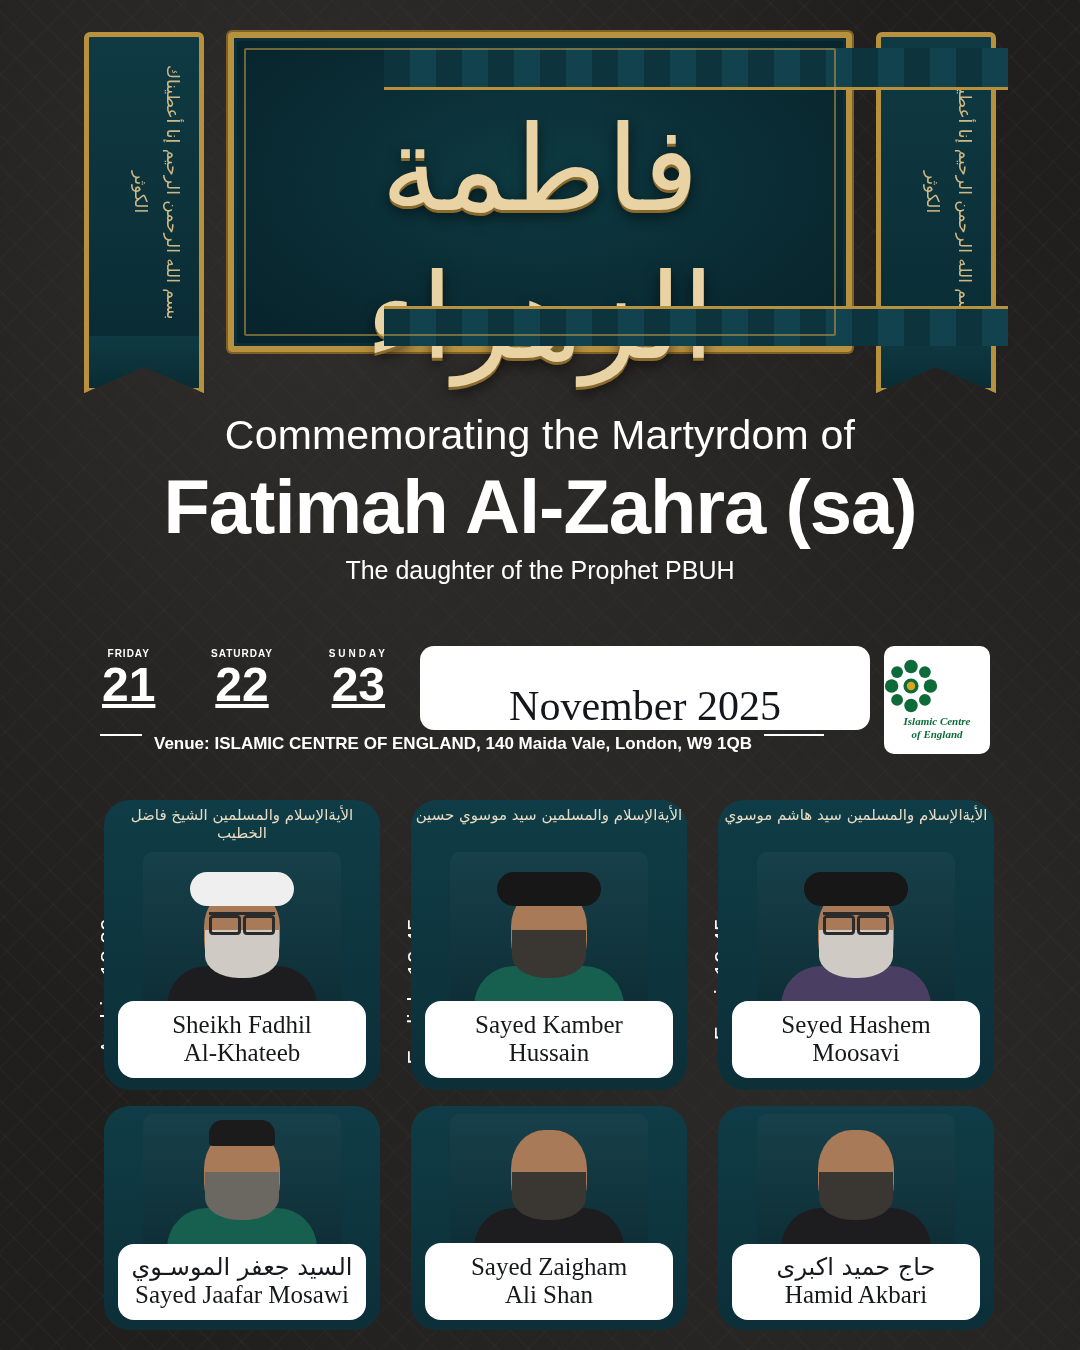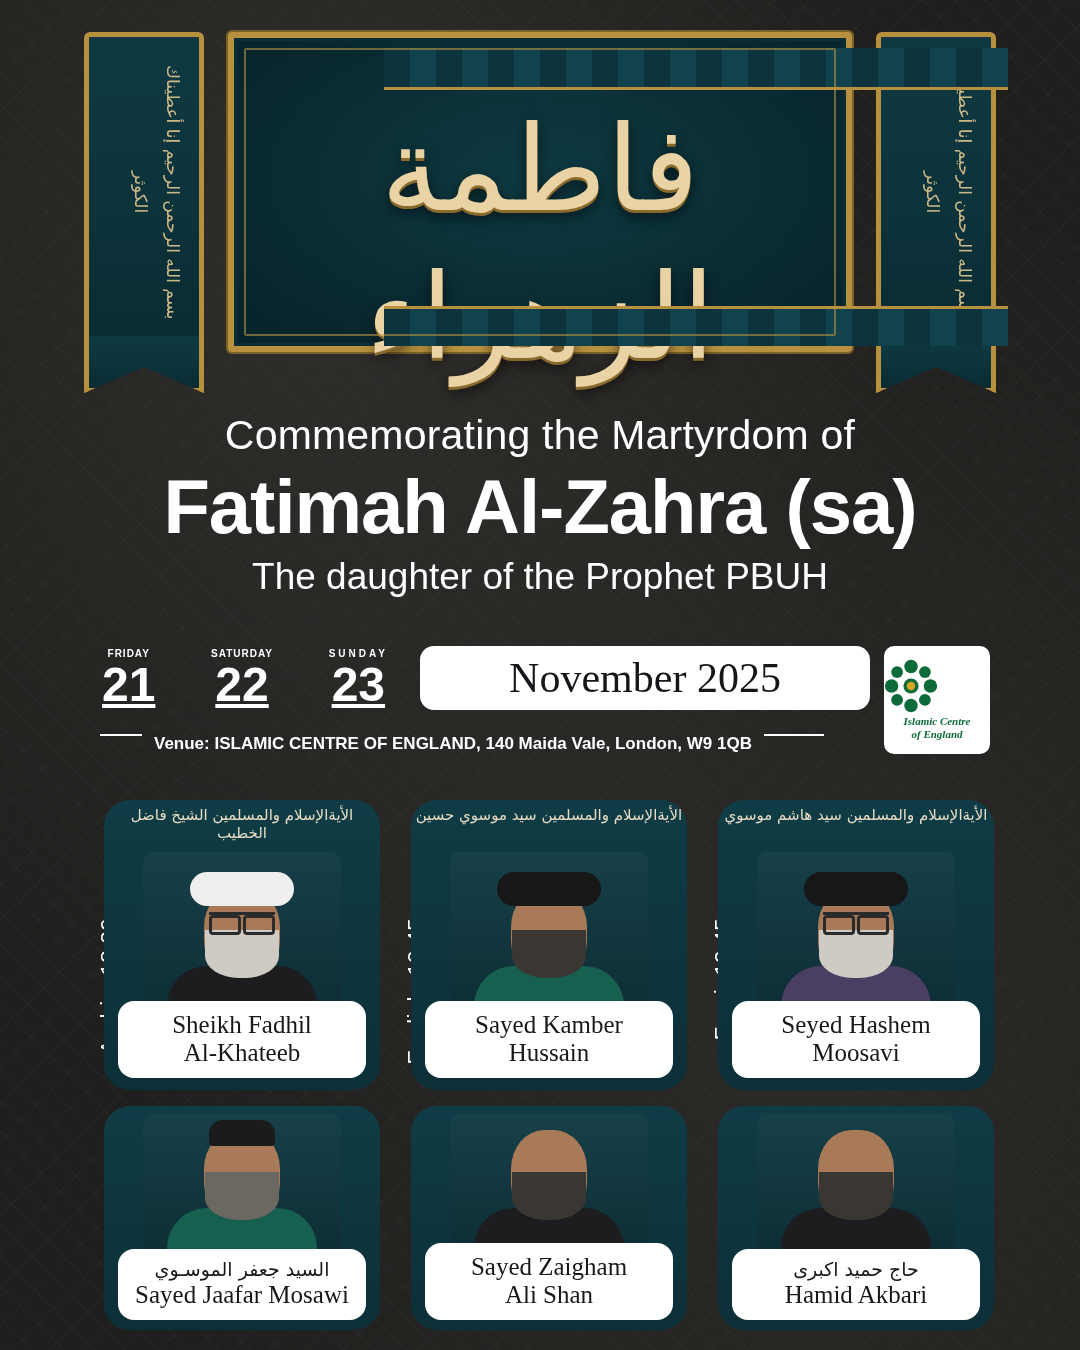--- a/index.html
+++ b/index.html
@@ -89,36 +89,36 @@
   .banner-bottom-strip {
     position: absolute; left: 150px; bottom: 0px; width: 624px; height: 40px;
     background: repeating-linear-gradient(90deg,#0d333c 0 26px, #11424d 26px 52px);
     border-top: 3px solid #b8913f;
   }
 
   
   .headline { position: absolute; left: 0; right: 0; top: 412px; text-align: center; color: #ffffff; }
   .headline .l1 { font-size: 41px; font-weight: 400; letter-spacing: .2px; }
   .headline .l2 { font-size: 76px; font-weight: 700; margin-top: 4px; letter-spacing: -1px; }
-  .headline .l3 { font-size: 37px; font-weight: 400; margin-top: 6px; }
+  .headline .l3 { font-size: 25px; font-weight: 400; margin-top: 6px; }
 
   
   .datebar { position: absolute; left: 90px; top: 642px; width: 900px; height: 92px; }
   .date-left {
     position: absolute; left: 0; top: 0; width: 310px; height: 92px;
     display: flex; align-items: flex-start; justify-content: space-between;
     padding: 6px 12px 0 12px;
   }
   .date-cell { text-align: center; color: #ffffff; }
   .date-dow { font-size: 10px; font-weight: 700; letter-spacing: 1px; }
   .date-num { font-size: 48px; font-weight: 700; line-height: 1.0; margin-top: 2px; text-decoration: underline; }
   .month-box {
-    position: absolute; left: 330px; top: 4px; width: 450px; height: 64px;
+    position: absolute; left: 330px; top: 4px; width: 450px; height: 84px;
     background: #ffffff; border-radius: 14px;
-    display: flex; align-items: center; justify-content: center;
+    display: flex; align-items: flex-end; justify-content: center;
   }
   .month-box span { font-family: "Liberation Serif", serif; font-size: 42px; color: #14161a; }
   .logo-box {
     position: absolute; right: 0; top: 4px; width: 106px; height: 108px;
     background: #ffffff; border-radius: 10px;
     display: flex; flex-direction: column; justify-content: center;
   }
   .logo-mark { width: 54px; height: 54px; margin-bottom: 2px; }
   .logo-txt { font-family: "Liberation Serif", serif; font-size: 11px; font-weight: 700; color: #0d6b3a; text-align: center; line-height: 1.15; font-style: italic; }
 
@@ -166,21 +166,21 @@
   .pbg { position: absolute; inset: 0; background: linear-gradient(180deg,#17404a,#0d2c34); }
   .namecard {
     position: absolute; left: 50%; transform: translateX(-50%);
     width: 248px; background: #ffffff; border-radius: 16px;
     text-align: center; color: #16181c;
     font-family: "Liberation Serif", serif; font-size: 25px; line-height: 1.15;
     padding: 10px 4px;
   }
   .namecard.nc-top { bottom: 12px; }
   .namecard.nc-bot { bottom: 10px; }
-  .namecard .ar { display: block; font-family: "DejaVu Sans", sans-serif; font-size: 19px; direction: rtl; }
+  .namecard .ar { display: block; font-family: "DejaVu Sans", sans-serif; font-size: 24px; direction: rtl; }
 
   
   .face { position: absolute; left: 50%; transform: translateX(-50%); bottom: 0; width: 150px; height: 150px; }
   .head { position: absolute; left: 50%; transform: translateX(-50%); bottom: 46px; width: 76px; height: 88px; background: #a97a58; border-radius: 44% 44% 40% 40%; }
   .beard { position: absolute; left: 50%; transform: translateX(-50%); bottom: 44px; width: 74px; height: 48px; background: #3a3632; border-radius: 0 0 46% 46%; }
   .beard.white { background: #cfcbc4; }
   .beard.grey { background: #6b6761; }
   .turban { position: absolute; left: 50%; transform: translateX(-50%); bottom: 116px; width: 104px; height: 34px; border-radius: 18px; background: #efefef; }
   .turban.black { background: #171717; }
   .shoulders { position: absolute; left: 50%; transform: translateX(-50%); bottom: 0; width: 150px; height: 56px; background: #1d1d1f; border-radius: 40px 40px 0 0; }

